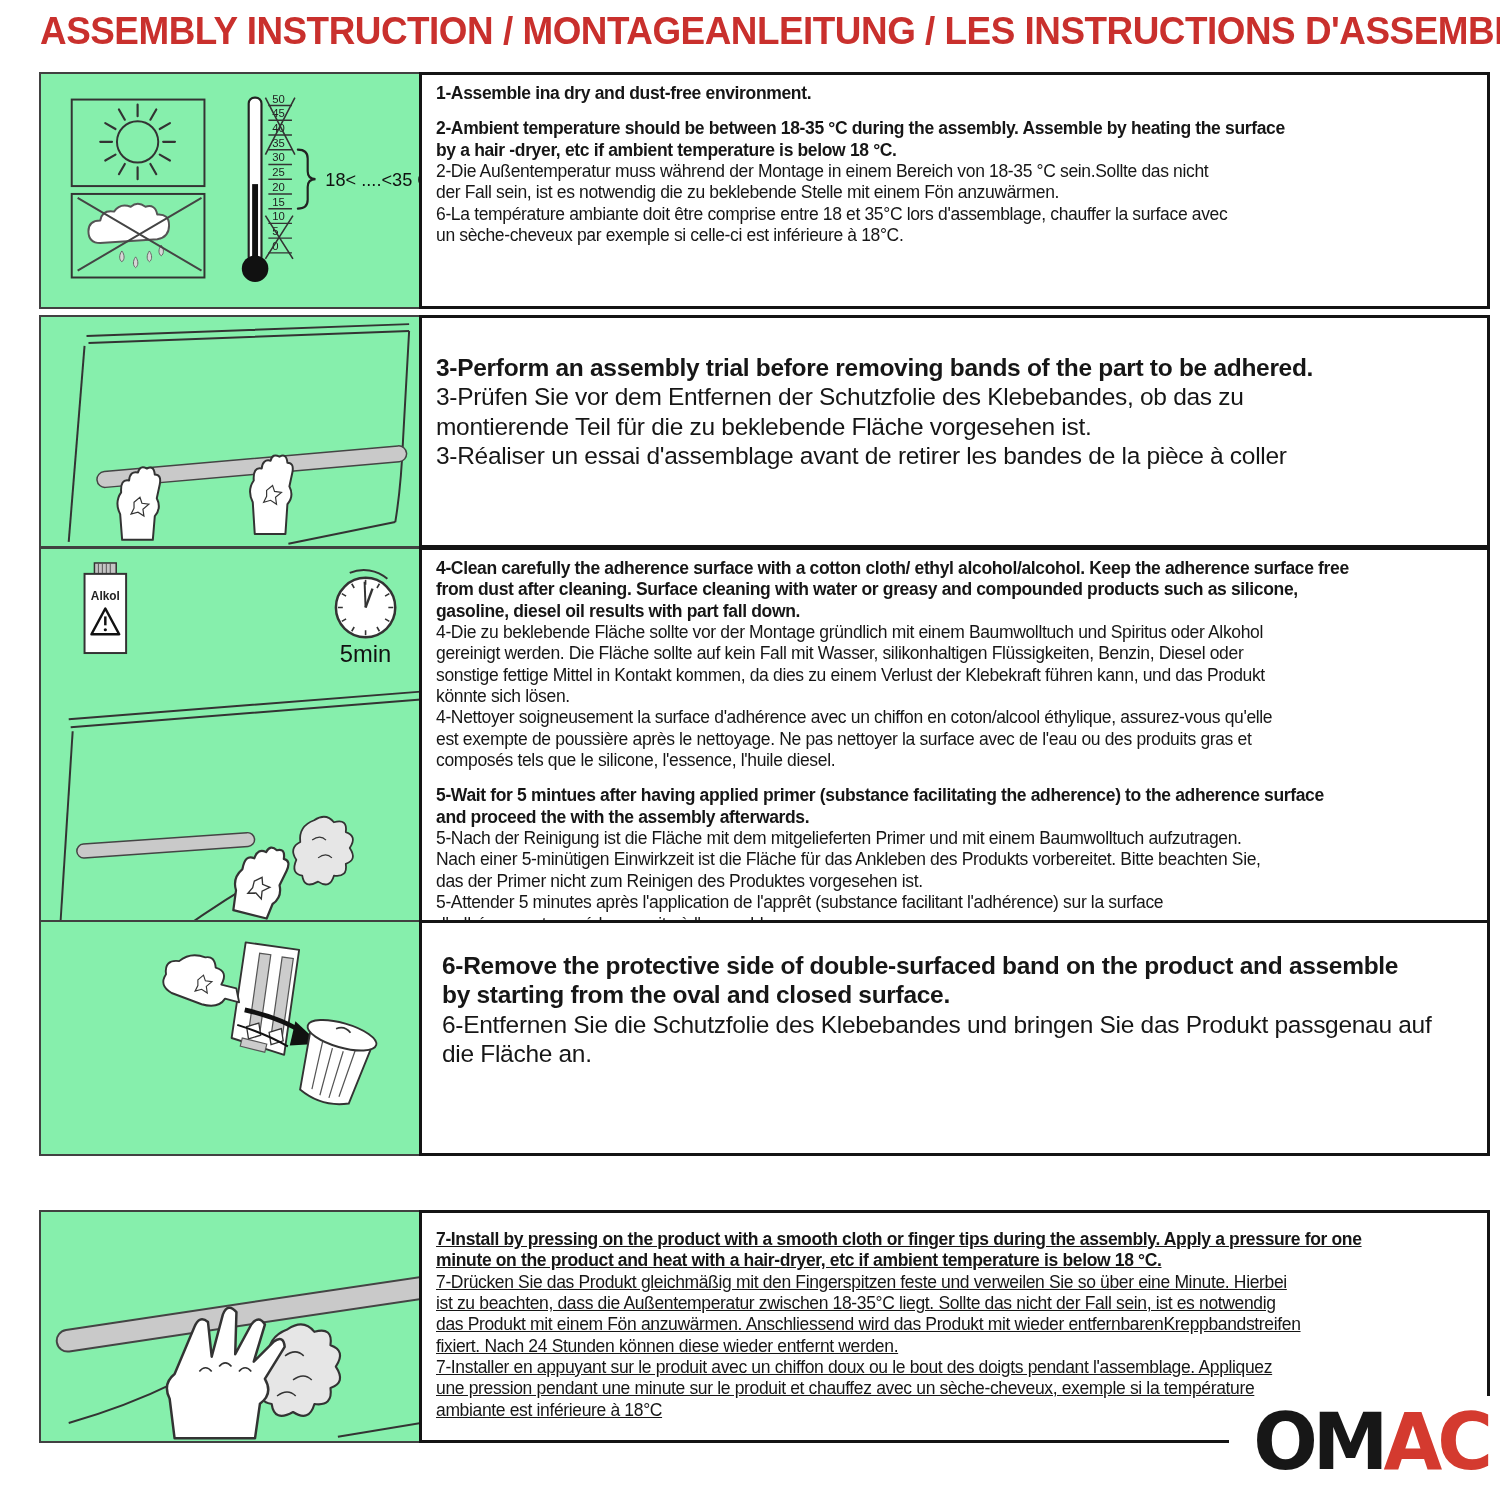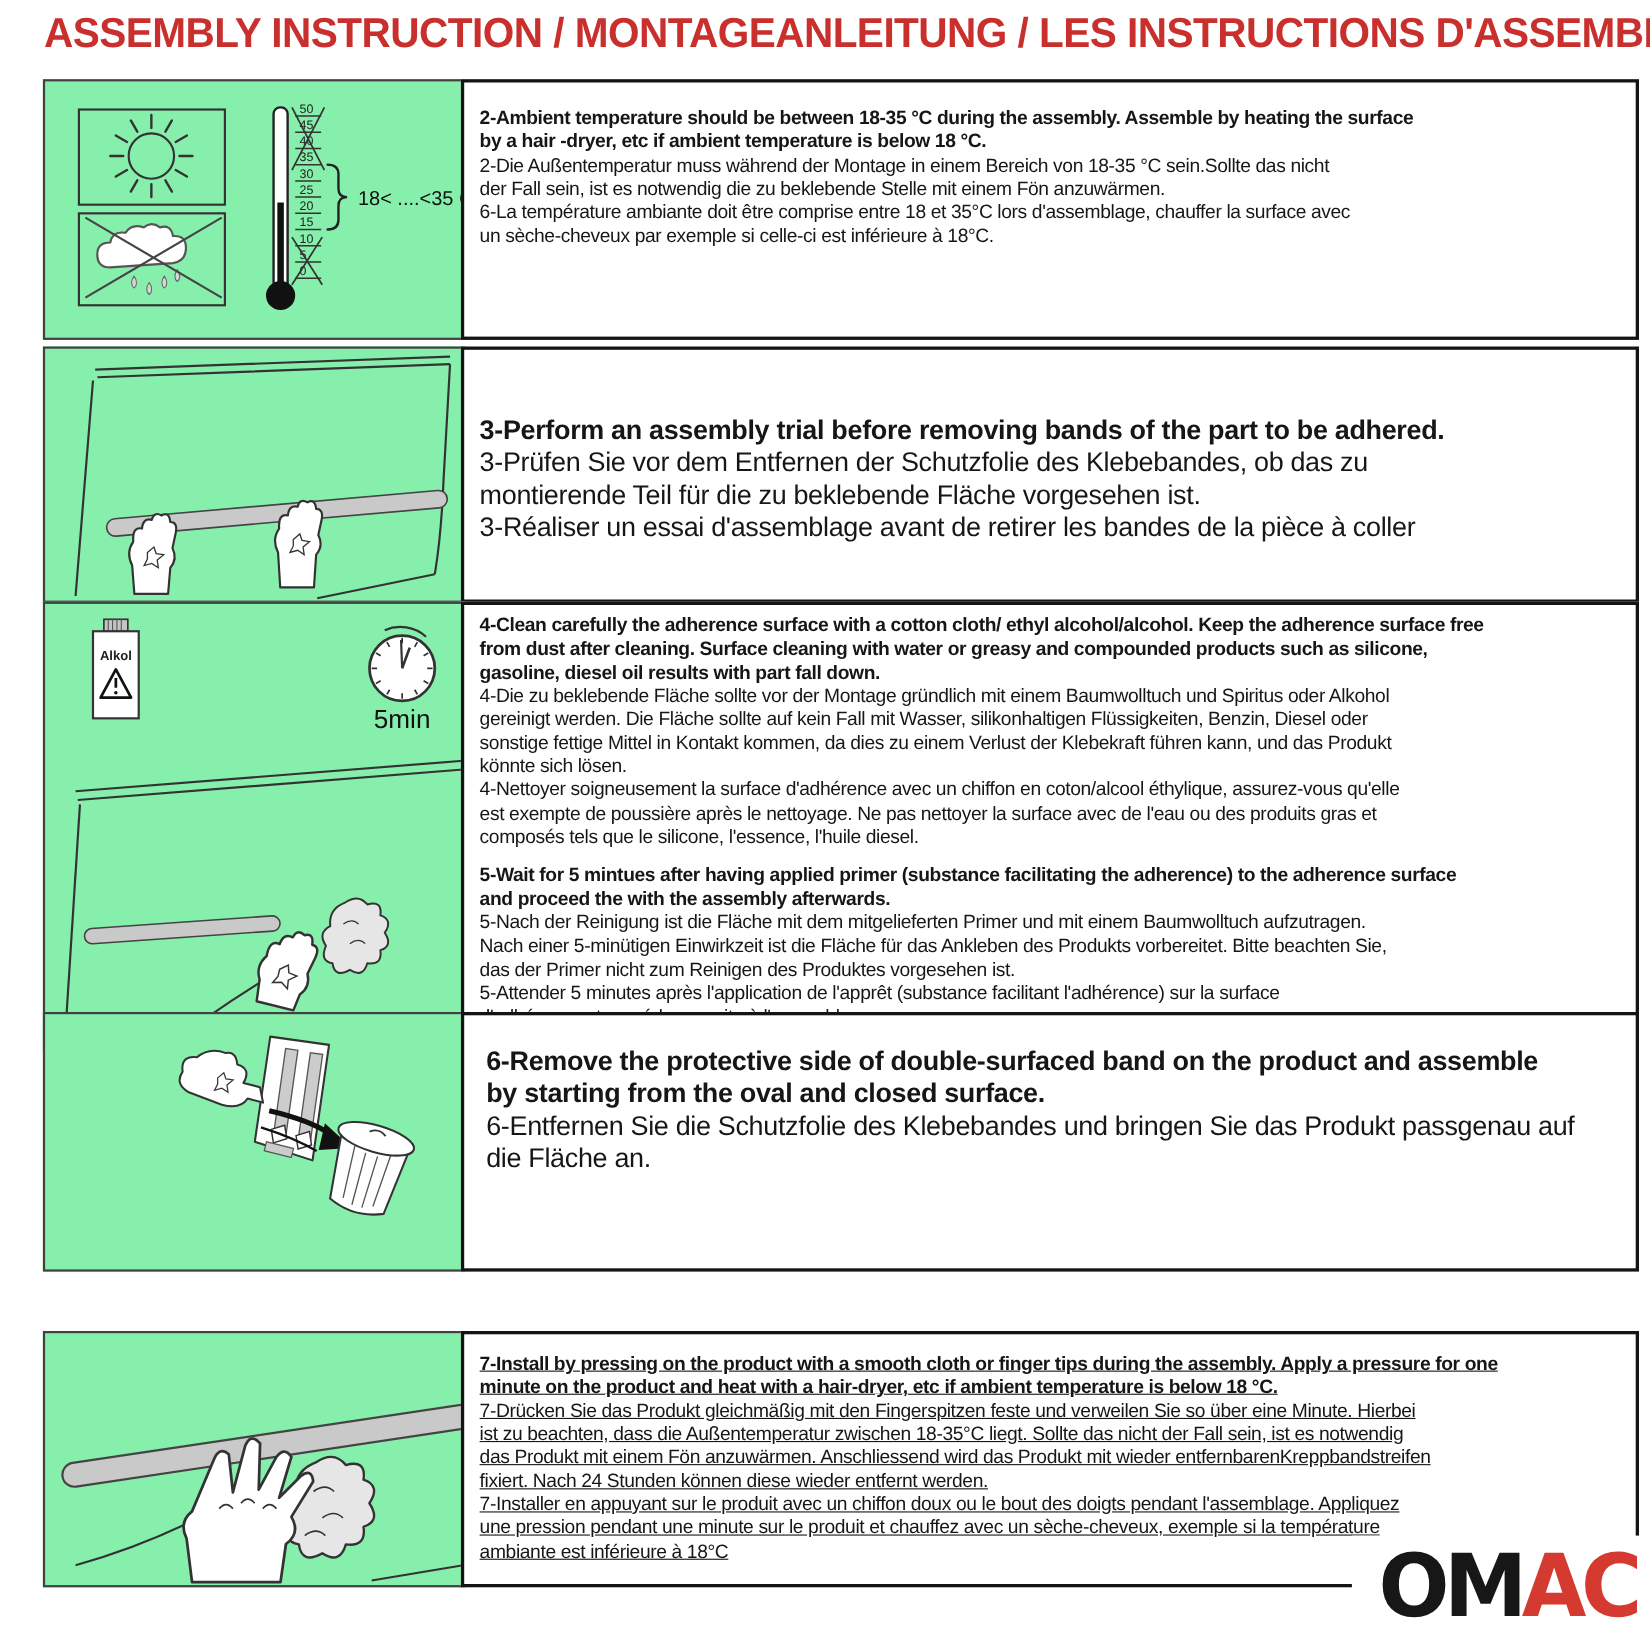--- a/index.html
+++ b/index.html
@@ -8,21 +8,21 @@
   .title{position:absolute;left:40px;top:10px;font-size:38px;font-weight:bold;
          letter-spacing:-0.5px;transform:scaleX(0.97);transform-origin:left top;white-space:nowrap;}
   .box-img{position:absolute;left:27px;width:384px;border:2px solid #414141;background:#86efac;box-sizing:border-box;margin-left:12px;}
   .box-txt{position:absolute;left:419px;width:1071px;border:3px solid #141414;background:#fff;
            box-sizing:border-box;padding:8px 12px 6px 14px;overflow:hidden;}
   .r1{top:72px;height:237px;}
   .r2{top:315px;height:233px;}
   .r3{top:547px;height:408px;}
   .r4{top:920px;height:236px;padding-left:20px;}
   .r5{top:1210px;height:233px;text-decoration:underline;}
-  .box-txt.r2{padding-top:59px;}
+  .box-txt.r2{padding-top:35px;}
   .box-txt.r4{padding-top:28px;}
   .box-txt.r5{padding-top:16px;}
   .para{margin:0;white-space:pre-line;}
   .small{font-size:17.5px;line-height:1.22;letter-spacing:-0.35px;}
   .large{font-size:24.5px;line-height:1.2;letter-spacing:-0.3px;}
   .bold{font-weight:bold;}
   .gap-sm{height:14px;}
   svg{display:block;width:100%;height:100%;}
   .logo{position:absolute;right:8px;top:1396px;z-index:3;background:#fff;
         padding:2px 4px 10px 24px;font-weight:bold;font-size:76px;line-height:84px;
@@ -69,20 +69,21 @@
         <text x="234" y="149" font-size="11.5" fill="#222">10</text>
         <text x="234" y="164" font-size="11.5" fill="#222">5</text>
         <text x="234" y="179" font-size="11.5" fill="#222">0</text>
         <path d="M227,24 L257,82 M257,24 L227,82 M227,144 L255,188 M255,144 L227,188" stroke="#333" stroke-width="1.6"></path>
         <path d="M260,77 Q270,77 270,86 L270,99 Q270,107 278,107 Q270,107 270,115 L270,128 Q270,137 260,137" fill="none" stroke="#222" stroke-width="2.2" stroke-linecap="round"></path>
         <text x="288" y="114" font-size="18.5" fill="#111">18&lt; ....&lt;35 C</text>
       </g>
     </svg>
   </div>
   <div class="box-txt r1">
+    <p class="para small bold">1-Assemble ina dry and dust-free environment.</p>
     <div class="gap-sm"></div>
     <p class="para small bold">2-Ambient temperature should be between 18-35 °C  during the assembly. Assemble by heating the surface
 by a hair -dryer, etc if ambient temperature is below 18 °C.</p>
     <p class="para small">2-Die Außentemperatur muss während der Montage in einem Bereich von 18-35 °C  sein.Sollte das nicht
 der Fall sein, ist es notwendig die zu beklebende Stelle mit einem Fön anzuwärmen.</p>
     <p class="para small">6-La température ambiante doit être comprise entre 18 et 35°C lors d'assemblage, chauffer la surface avec
 un sèche-cheveux par exemple si celle-ci est inférieure à 18°C.</p>
   </div>
 
   <div class="box-img r2">

